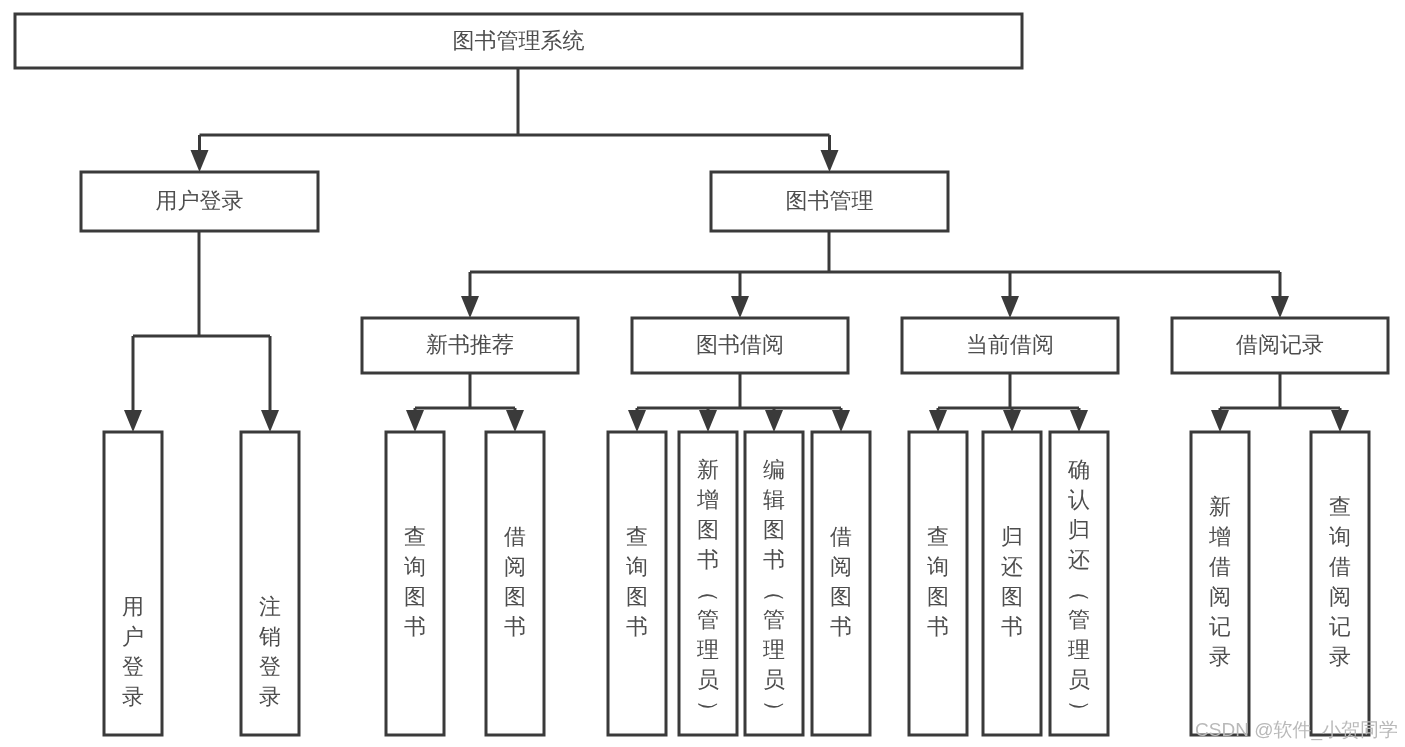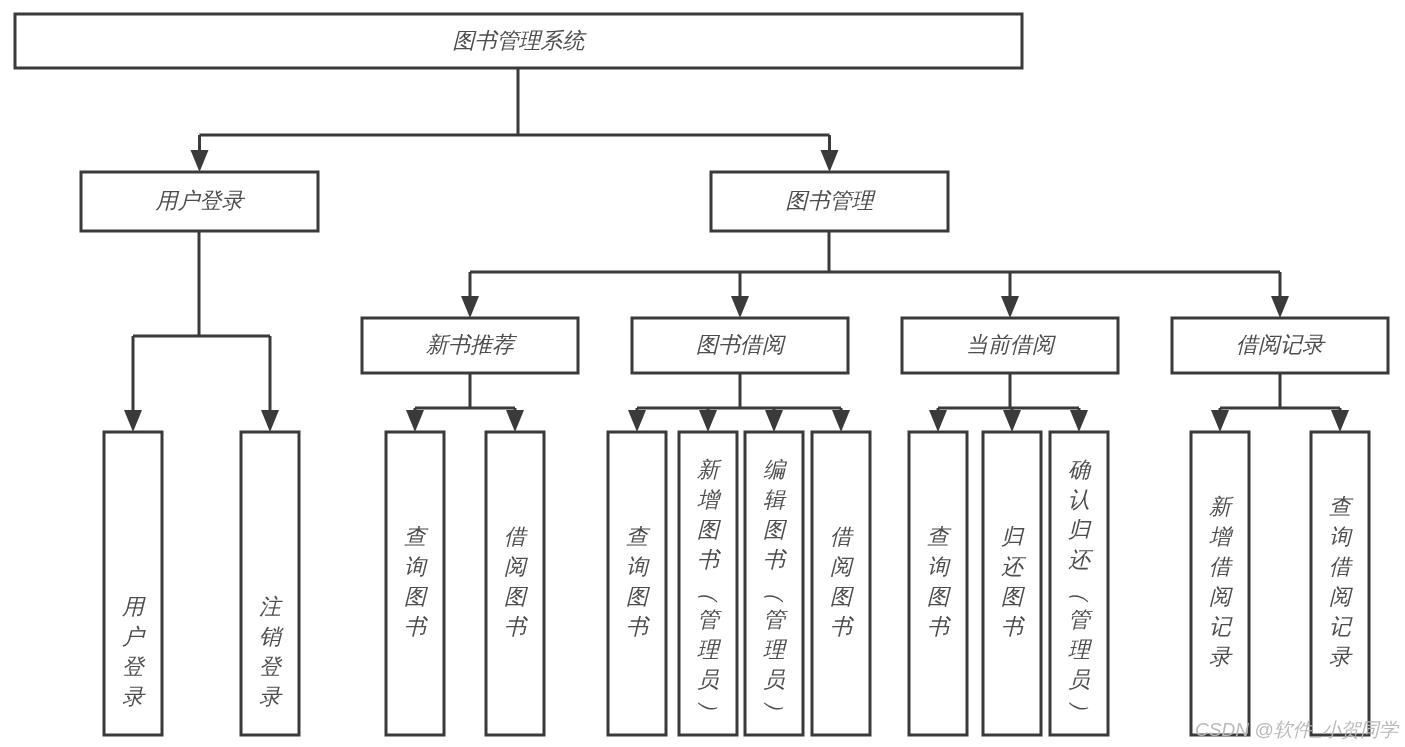--- a/index.html
+++ b/index.html
@@ -14,21 +14,20 @@
     position: relative;
     overflow: hidden;
     font-family: "Liberation Sans", "DejaVu Sans", sans-serif;
   }
   #diagram-root {
     position: absolute;
     left: 0;
     top: 0;
     width: 1128px;
     height: 747px;
-    font-style: italic;
   }
   svg.diagram-canvas {
     display: block;
     width: 1405px;
     height: 747px;
     shape-rendering: geometricPrecision;
   }
   .node-box {
     fill: #ffffff;
     stroke: #3a3a3a;

